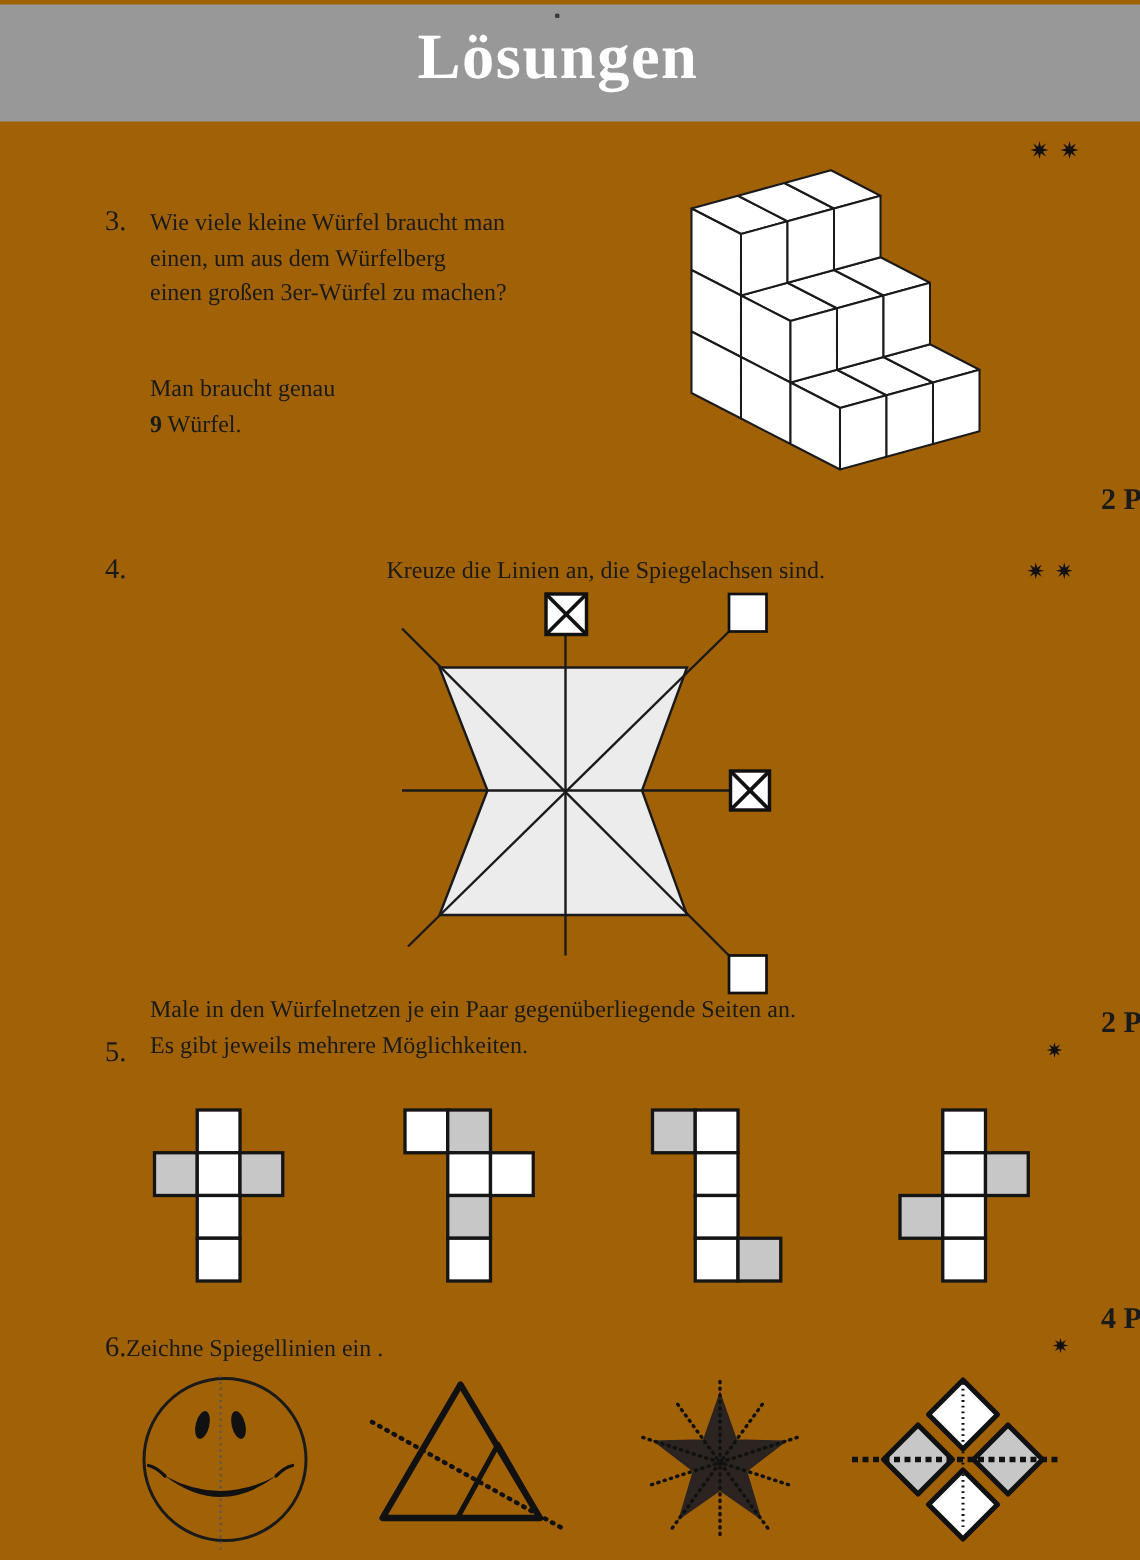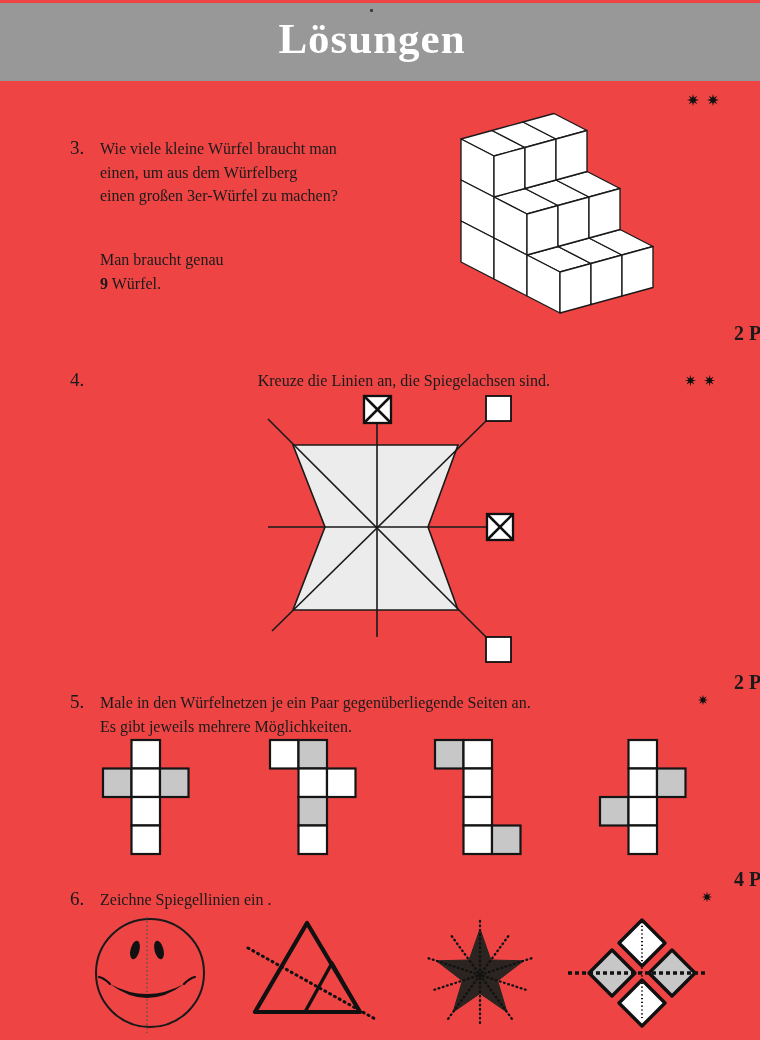--- a/index.html
+++ b/index.html
@@ -1,16 +1,16 @@
 <!DOCTYPE html>
 <html><head>
 <meta charset="utf-8">
 <style>
   html,body{margin:0;padding:0;background:#fff;}
-  .page{position:relative;width:760px;height:1040px;overflow:hidden;background:#ef4444;
+  .page{position:relative;width:760px;height:1040px;overflow:hidden;background:#a16207;
         font-family:"Liberation Serif",serif;color:#1a1a1a;}
   .abs{position:absolute;}
   
   .header-bar{left:0;top:3px;width:760px;height:78px;background:#989898;}
   .header-title{left:0;top:14px;width:744px;text-align:center;font-size:43px;font-weight:bold;
                 color:#ffffff;letter-spacing:1px;}
   .header-dot{left:370px;top:9px;width:3px;height:3px;background:#3a3a3a;border-radius:1px;}
   
   .qnum{font-size:19px;width:26px;}
   .qtext{font-size:16px;line-height:23.5px;}
@@ -125,21 +125,21 @@
       <line x1="237" y1="126" x2="263" y2="152" stroke="#111" stroke-width="2.5"></line>
       <line x1="263" y1="126" x2="237" y2="152" stroke="#111" stroke-width="2.5"></line>
     </g>
 
     <rect x="236" y="249" width="25" height="25" fill="#ffffff" stroke="#111" stroke-width="1.8"></rect>
   </svg>
 
   <div class="abs points" style="left:734px;top:627px;">2 P</div>
 
   <div class="abs qnum" style="left:70px;top:691px;">5.</div>
-  <div class="abs qtext" style="left:100px;top:691px;width:560px;">
+  <div class="abs qtext" style="left:100px;top:662px;width:560px;">
     <div>Male in den Würfelnetzen je ein Paar gegenüberliegende Seiten an.</div>
     <div>Es gibt jeweils mehrere Möglichkeiten.</div>
   </div>
 
   <div class="abs starline" style="left:697px;top:694px;">
     <svg width="12" height="12" viewBox="-7.5 -7.5 15 15">
         <use href="#star8"></use>
       </svg>
   </div>
 
@@ -178,21 +178,21 @@
       <rect x="557" y="33.5" width="28.5" height="28.5" fill="#c7c7c7"></rect>
       <rect x="500" y="62" width="28.5" height="28.5" fill="#c7c7c7"></rect>
       <rect x="528.5" y="62" width="28.5" height="28.5"></rect>
       <rect x="528.5" y="90.5" width="28.5" height="28.5"></rect>
     </g>
   </svg>
 
   <div class="abs points" style="left:734px;top:824px;">4 P</div>
 
   <div class="abs qnum" style="left:70px;top:888px;">6.</div>
-  <div class="abs qtext" style="left:100px;top:888px;width:400px;">Zeichne Spiegellinien ein .</div>
+  <div class="abs qtext" style="left:84px;top:888px;width:400px;">Zeichne Spiegellinien ein .</div>
 
   <div class="abs starline" style="left:701px;top:891px;">
     <svg width="12" height="12" viewBox="-7.5 -7.5 15 15">
         <use href="#star8"></use>
       </svg>
   </div>
 
   <svg class="abs" style="left:80px;top:908px;" width="660" height="132" viewBox="0 0 660 132">
 
     <g>

